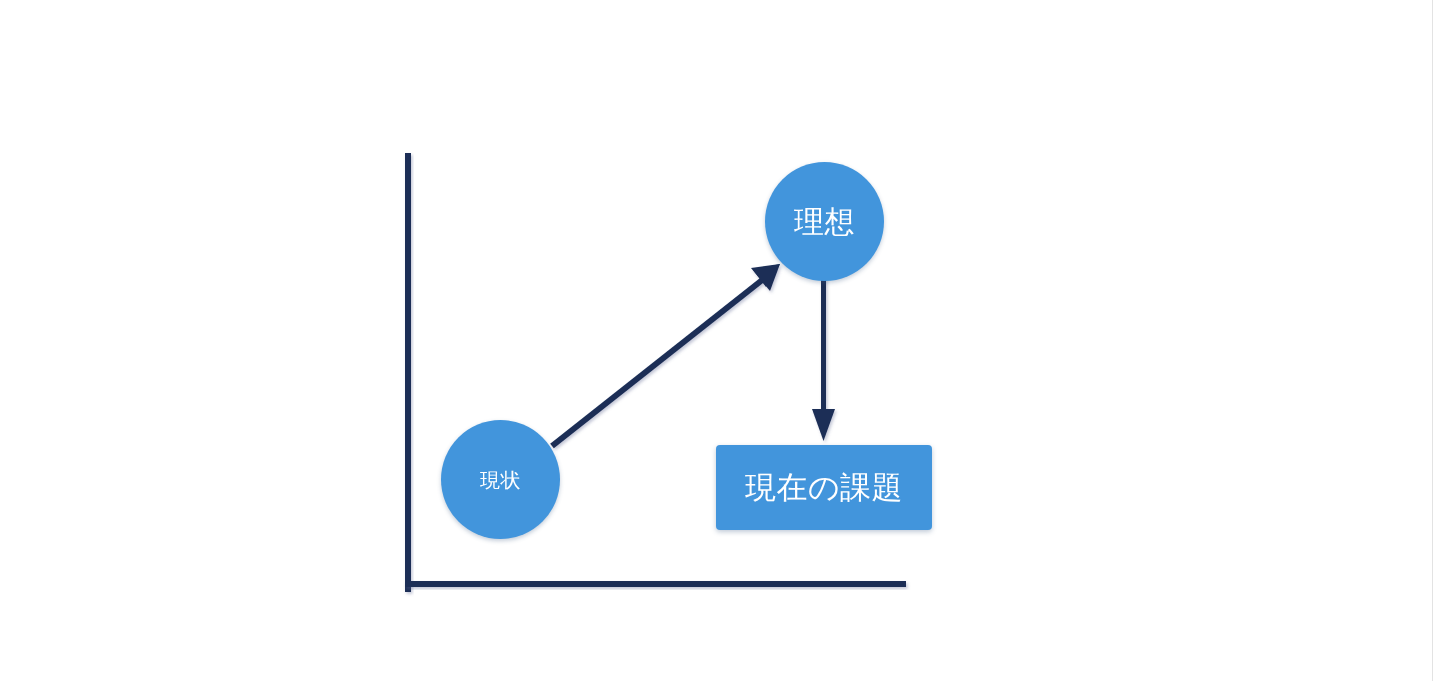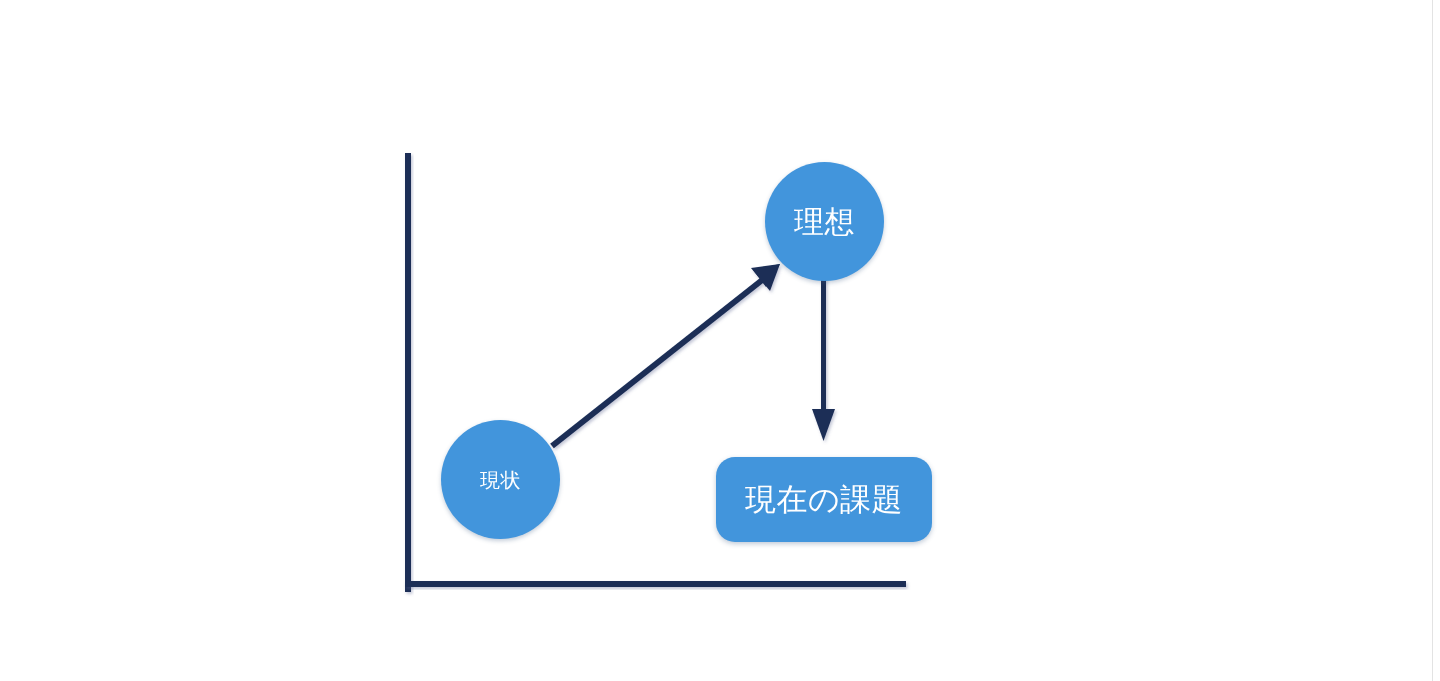--- a/index.html
+++ b/index.html
@@ -79,24 +79,23 @@
     background: #4295dc;
     box-shadow: 0 2px 4px rgba(60, 90, 130, 0.30);
   }
   #node-current .node-label { font-size: 20px; }
 
   #node-issue {
     left: 716px;
     top: 445px;
     width: 216px;
     height: 85px;
-    border-radius: 19px;
+    border-radius: 4px;
     background: #4295dc;
     box-shadow: 0 2px 5px rgba(60, 90, 130, 0.32);
-    margin-top: 12px;
   }
   #node-issue .node-label { font-size: 31px; }
 </style>
 </head>
 <body>
 
 <div id="canvas">
 
   <svg id="vector-layer" viewBox="0 0 1440 681" width="1440" height="681" xmlns="http://www.w3.org/2000/svg" aria-hidden="true">
 

